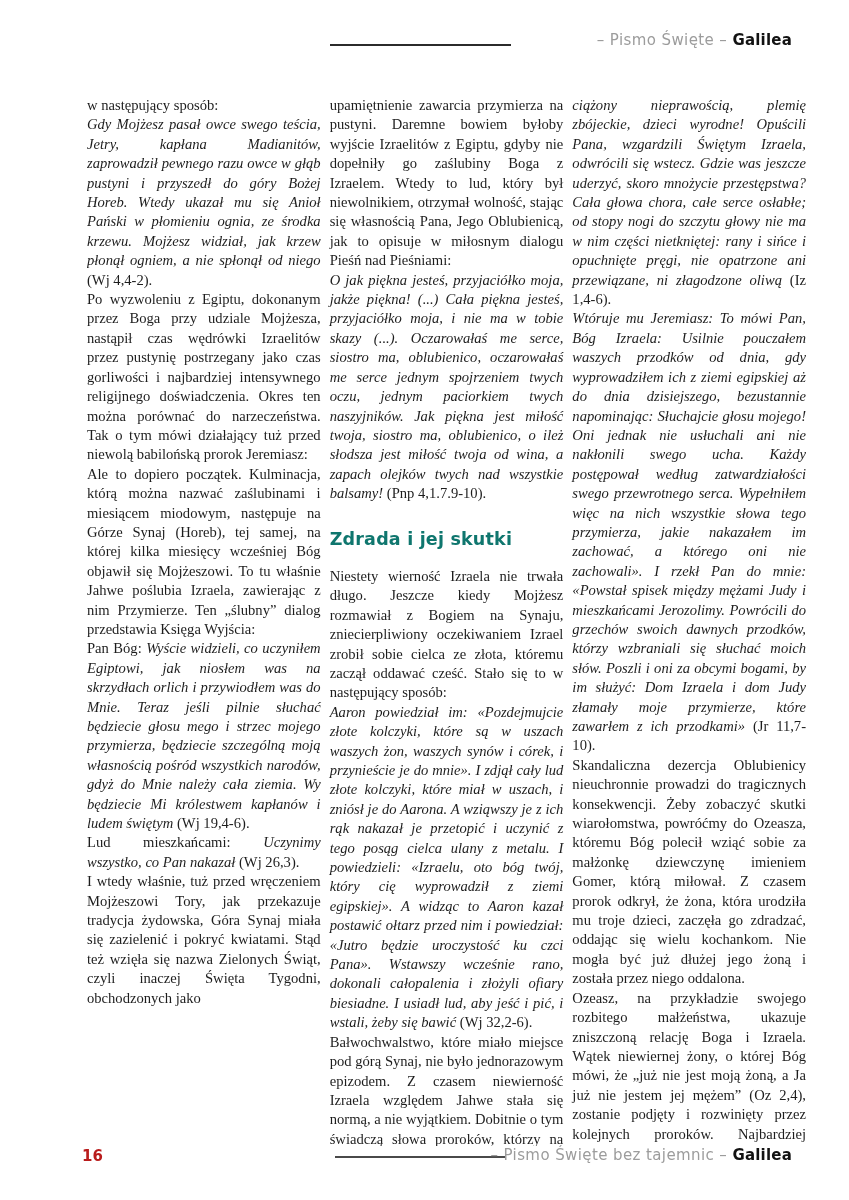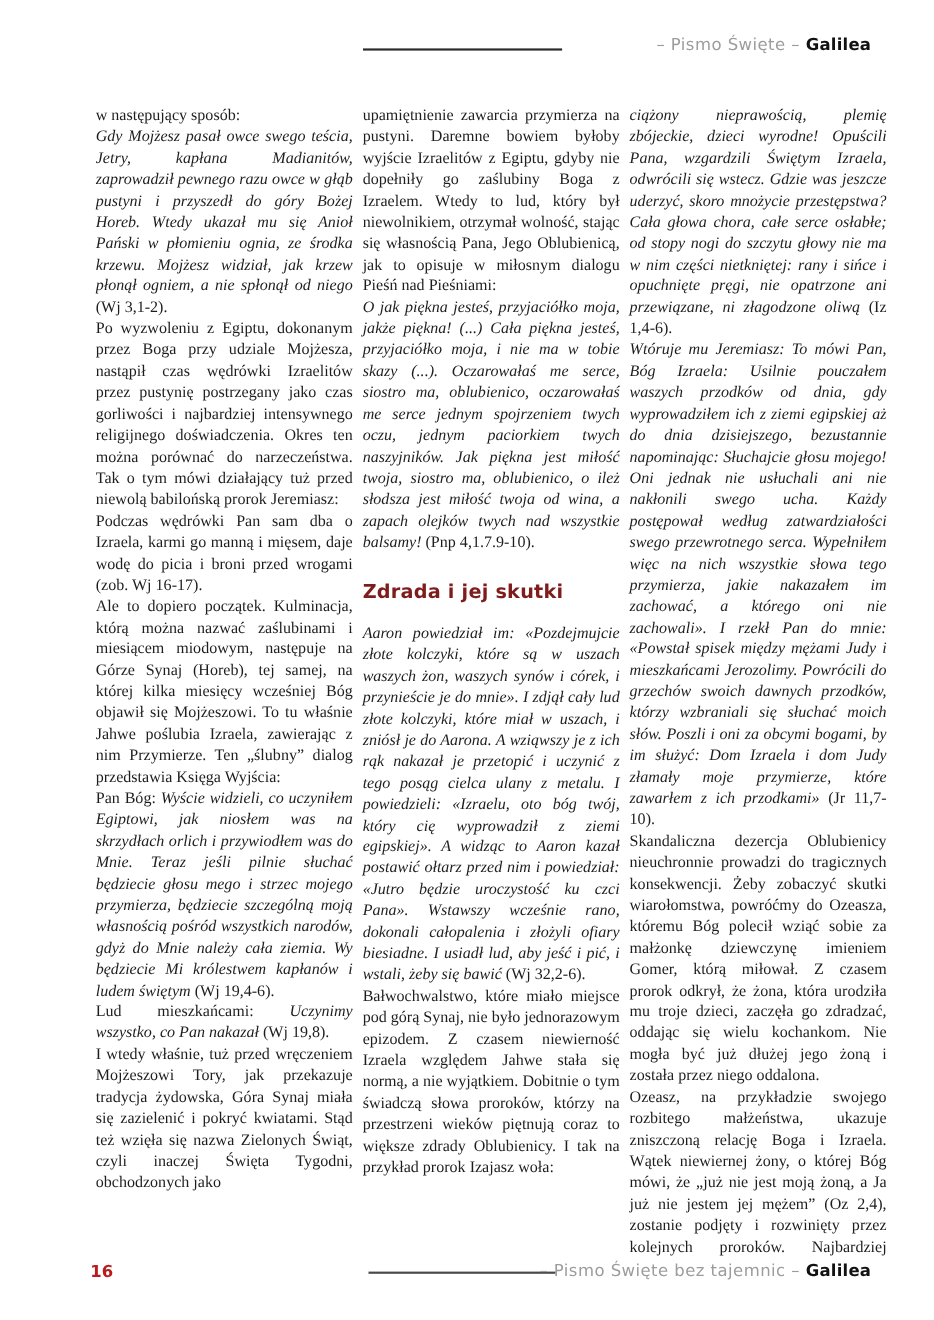--- a/index.html
+++ b/index.html
@@ -20,21 +20,21 @@
   .columns {
     position:absolute; left:75px; top:96px; width:719px; height:1050px;
     display:flex; gap:9px; overflow:hidden;margin-left:12px;
   }
   .col { flex:1 1 0; min-width:0; text-align:justify; font-size:14.6px; line-height:19.4px; }
   .para { margin:0; }
   .run-italic { font-style:italic; }
   .run-bold { font-weight:normal; }
   .section-heading {
     font-family:"DejaVu Sans", sans-serif; font-size:17.5px; font-weight:700;
-    margin:26px 0 18px 0; text-align:left; letter-spacing:.2px; color:#7f1d1d;
+    margin:26px 0 18px 0; text-align:left; letter-spacing:.2px; color:#0f766e;
   }
   
   .footer-page-number {
     position:absolute; left:82px; top:1147px;
     font-family:"DejaVu Sans", sans-serif; font-size:15px; font-weight:600; color:#b91c1c;
   }
   .footer-rule { position:absolute; left:335px; top:1156px; width:170px; height:2px; background:#4a4a4a; }
   .footer-text {
     position:absolute; top:1146px; right:57px;
     font-family:"DejaVu Sans", sans-serif; font-size:15px; letter-spacing:.4px;
@@ -48,32 +48,32 @@
 
   <div class="header-rule"></div>
   <div class="header-text">
     <span>– Pismo Święte –</span>
     <span class="brand"> <span>Galilea</span></span>
   </div>
 
   <div class="columns">
       <div class="col">
         <p class="para"><span class="run-roman">w następujący sposób:</span></p>
-        <p class="para"><span class="run-italic">Gdy Mojżesz pasał owce swego teścia, Jetry, kapłana Madianitów, zaprowadził pewnego razu owce w głąb pustyni i przyszedł do góry Bożej Horeb. Wtedy ukazał mu się Anioł Pański w płomieniu ognia, ze środka krzewu. Mojżesz widział, jak krzew płonął ogniem, a nie spłonął od niego</span><span class="run-roman"> (Wj 3,1-2).</span></p>
+        <p class="para"><span class="run-italic">Gdy Mojżesz pasał owce swego teścia, Jetry, kapłana Madianitów, zaprowadził pewnego razu owce w głąb pustyni i przyszedł do góry Bożej Horeb. Wtedy ukazał mu się Anioł Pański w płomieniu ognia, ze środka krzewu. Mojżesz widział, jak krzew płonął ogniem, a nie spłonął od niego</span><span class="run-roman"> (Wj 4,4-2).</span></p>
         <p class="para"><span class="run-roman">Po wyzwoleniu z Egiptu, dokonanym przez Boga przy udziale Mojżesza, nastąpił czas wędrówki Izraelitów przez pustynię postrzegany jako czas gorliwości i najbardziej intensywnego religijnego doświadczenia. Okres ten można porównać do narzeczeństwa. Tak o tym mówi działający tuż przed niewolą babilońską prorok Jeremiasz:</span></p>
-        <p class="para"><span class="run-roman">Podczas wędrówki Pan sam dba o Izraela, karmi go manną i mięsem, daje wodę do picia i broni przed wrogami (zob. Wj 16-17).</span></p>
         <p class="para"><span class="run-roman">Ale to dopiero początek. Kulminacja, którą można nazwać zaślubinami i miesiącem miodowym, następuje na Górze Synaj (Horeb), tej samej, na której kilka miesięcy wcześniej Bóg objawił się Mojżeszowi. To tu właśnie Jahwe poślubia Izraela, zawierając z nim Przymierze. Ten „ślubny” dialog przedstawia Księga Wyjścia:</span></p>
         <p class="para"><span class="run-bold">Pan Bóg: </span><span class="run-italic">Wyście widzieli, co uczyniłem Egiptowi, jak niosłem was na skrzydłach orlich i przywiodłem was do Mnie. Teraz jeśli pilnie słuchać będziecie głosu mego i strzec mojego przymierza, będziecie szczególną moją własnością pośród wszystkich narodów, gdyż do Mnie należy cała ziemia. Wy będziecie Mi królestwem kapłanów i ludem świętym</span><span class="run-roman"> (Wj 19,4-6).</span></p>
-        <p class="para"><span class="run-bold">Lud mieszkańcami: </span><span class="run-italic">Uczynimy wszystko, co Pan nakazał</span><span class="run-roman"> (Wj 19,8).</span></p>
+        <p class="para"><span class="run-bold">Lud mieszkańcami: </span><span class="run-italic">Uczynimy wszystko, co Pan nakazał</span><span class="run-roman"> (Wj 26,3).</span></p>
         <p class="para"><span class="run-roman">I wtedy właśnie, tuż przed wręczeniem Mojżeszowi Tory, jak przekazuje tradycja żydowska, Góra Synaj miała się zazielenić i pokryć kwiatami. Stąd też wzięła się nazwa Zielonych Świąt, czyli inaczej Święta Tygodni, obchodzonych jako</span></p>
       </div>
       <div class="col">
         <p class="para"><span class="run-roman">upamiętnienie zawarcia przymierza na pustyni. Daremne bowiem byłoby wyjście Izraelitów z Egiptu, gdyby nie dopełniły go zaślubiny Boga z Izraelem. Wtedy to lud, który był niewolnikiem, otrzymał wolność, stając się własnością Pana, Jego Oblubienicą, jak to opisuje w miłosnym dialogu Pieśń nad Pieśniami:</span></p>
         <p class="para"><span class="run-italic">O jak piękna jesteś, przyjaciółko moja, jakże piękna! (...) Cała piękna jesteś, przyjaciółko moja, i nie ma w tobie skazy (...). Oczarowałaś me serce, siostro ma, oblubienico, oczarowałaś me serce jednym spojrzeniem twych oczu, jednym paciorkiem twych naszyjników. Jak piękna jest miłość twoja, siostro ma, oblubienico, o ileż słodsza jest miłość twoja od wina, a zapach olejków twych nad wszystkie balsamy!</span><span class="run-roman"> (Pnp 4,1.7.9-10).</span></p>
         <h2 class="section-heading">Zdrada i jej skutki</h2>
+        <p class="para"><span class="run-roman">Niestety wierność Izraela nie trwała długo. Jeszcze kiedy Mojżesz rozmawiał z Bogiem na Synaju, zniecierpliwiony oczekiwaniem Izrael zrobił sobie cielca ze złota, któremu zaczął oddawać cześć. Stało się to w następujący sposób:</span></p>
         <p class="para"><span class="run-italic">Aaron powiedział im: «Pozdejmujcie złote kolczyki, które są w uszach waszych żon, waszych synów i córek, i przynieście je do mnie». I zdjął cały lud złote kolczyki, które miał w uszach, i zniósł je do Aarona.  A wziąwszy je z ich rąk nakazał je przetopić i uczynić z tego posąg cielca ulany z metalu. I powiedzieli: «Izraelu, oto bóg twój, który cię wyprowadził z ziemi egipskiej». A widząc to Aaron kazał postawić ołtarz przed nim i powiedział: «Jutro będzie uroczystość ku czci Pana». Wstawszy wcześnie rano, dokonali całopalenia i złożyli ofiary biesiadne. I usiadł lud, aby jeść i pić, i wstali, żeby się bawić</span><span class="run-roman"> (Wj 32,2-6).</span></p>
         <p class="para"><span class="run-roman">Bałwochwalstwo, które miało miejsce pod górą Synaj, nie było jednorazowym epizodem. Z czasem niewierność Izraela względem Jahwe stała się normą, a nie wyjątkiem. Dobitnie o tym świadczą słowa proroków, którzy na przestrzeni wieków piętnują coraz to większe zdrady Oblubienicy. I tak na przykład prorok Izajasz woła:</span></p>
       </div>
       <div class="col">
         <p class="para"><span class="run-italic">ciążony nieprawością, plemię zbójeckie, dzieci wyrodne! Opuścili Pana, wzgardzili Świętym Izraela, odwrócili się wstecz. Gdzie was jeszcze uderzyć, skoro mnożycie przestępstwa? Cała głowa chora, całe serce osłabłe; od stopy nogi do szczytu głowy nie ma w nim części nietkniętej: rany i sińce i opuchnięte pręgi, nie opatrzone ani przewiązane, ni złagodzone oliwą</span><span class="run-roman"> (Iz 1,4-6).</span></p>
         <p class="para"><span class="run-italic">Wtóruje mu Jeremiasz: To mówi Pan, Bóg Izraela: Usilnie pouczałem waszych przodków od dnia, gdy wyprowadziłem ich z ziemi egipskiej aż do dnia dzisiejszego, bezustannie napominając: Słuchajcie głosu mojego! Oni jednak nie usłuchali ani nie nakłonili swego ucha. Każdy postępował według zatwardziałości swego przewrotnego serca. Wypełniłem więc na nich wszystkie słowa tego przymierza, jakie nakazałem im zachować, a którego oni nie zachowali». I rzekł Pan do mnie: «Powstał spisek między mężami Judy i mieszkańcami Jerozolimy. Powrócili do grzechów swoich dawnych przodków, którzy wzbraniali się słuchać moich słów. Poszli i oni za obcymi bogami, by im służyć: Dom Izraela i dom Judy złamały moje przymierze, które zawarłem z ich przodkami»</span><span class="run-roman"> (Jr 11,7-10).</span></p>
         <p class="para"><span class="run-roman">Skandaliczna dezercja Oblubienicy nieuchronnie prowadzi do tragicznych konsekwencji. Żeby zobaczyć skutki wiarołomstwa, powróćmy do Ozeasza, któremu Bóg polecił wziąć sobie za małżonkę dziewczynę imieniem Gomer, którą miłował. Z czasem prorok odkrył, że żona, która urodziła mu troje dzieci, zaczęła go zdradzać, oddając się wielu kochankom. Nie mogła być już dłużej jego żoną i została przez niego oddalona.</span></p>
         <p class="para"><span class="run-roman">Ozeasz, na przykładzie swojego rozbitego małżeństwa, ukazuje zniszczoną relację Boga i Izraela. Wątek niewiernej żony, o której Bóg mówi, że „już nie jest moją żoną, a Ja już nie jestem jej mężem” (Oz 2,4), zostanie podjęty i rozwinięty przez kolejnych proroków. Najbardziej dosadny obraz przedstawia Ezechiel. Prorok ten nie tylko opisuje nierząd, który Boża Oblubienica uprawia z sąsiadami (bożkami Egiptu i Babilonii), ale porównuje ją jeszcze do kobiety</span></p>
       </div>
     </div>

